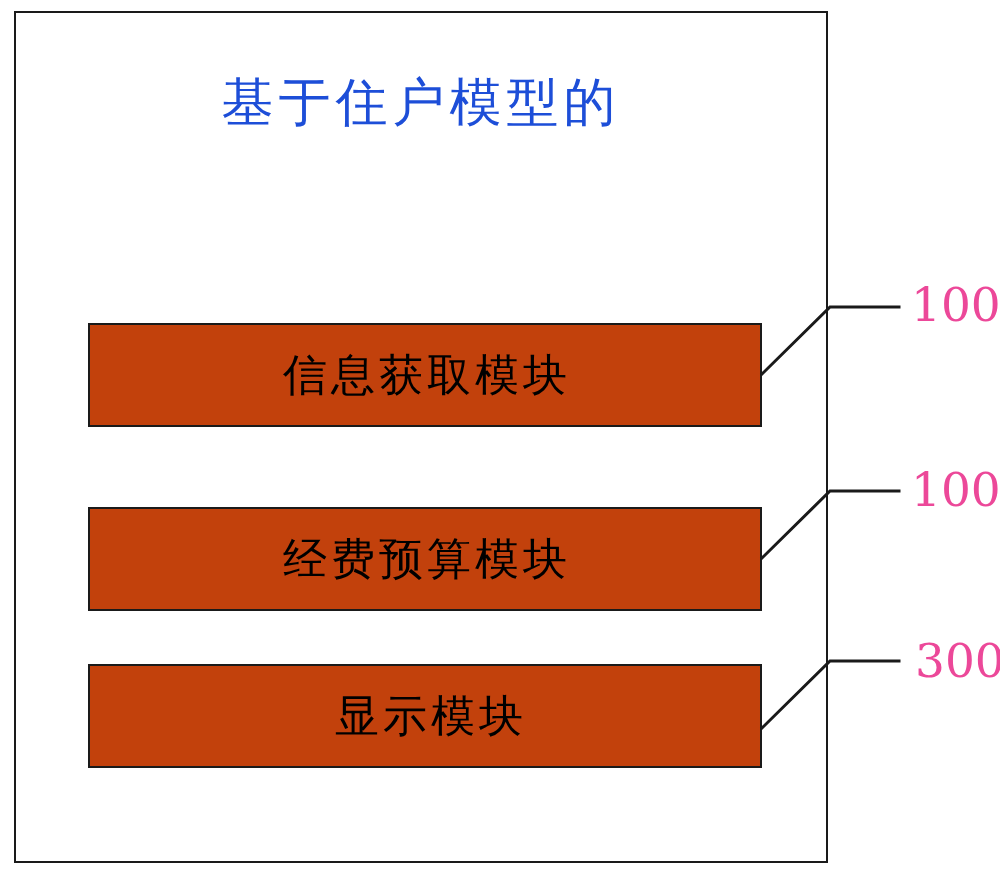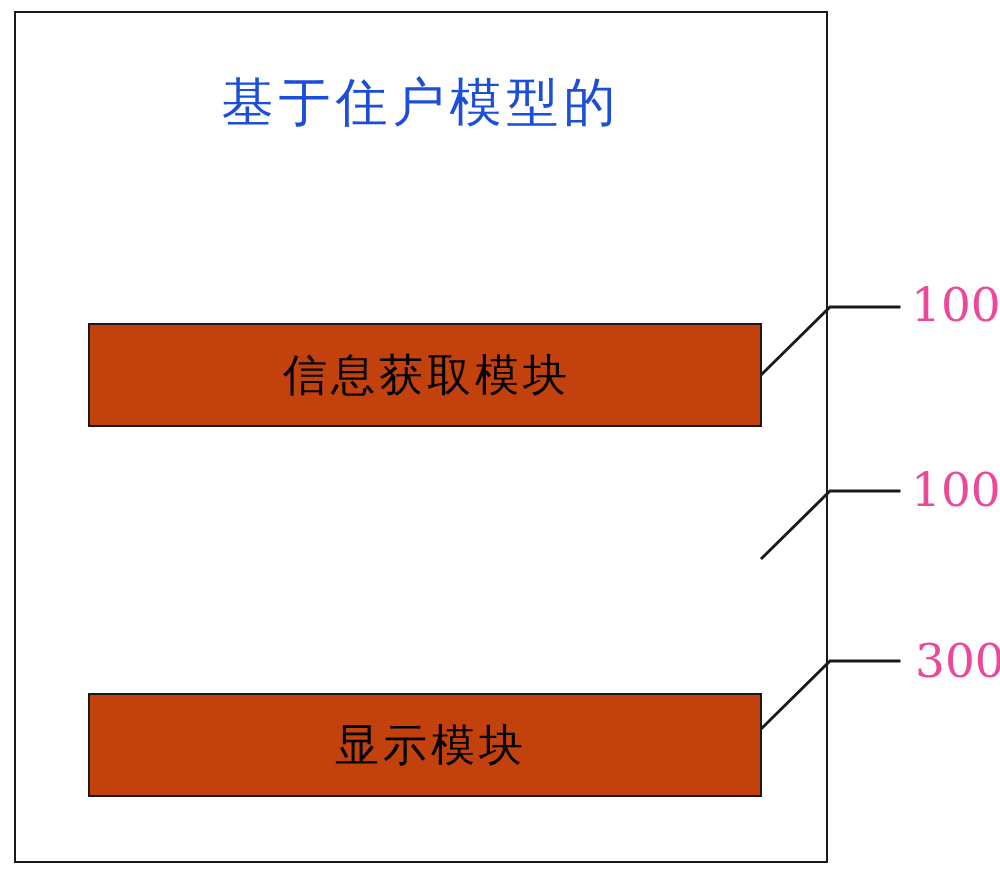--- a/index.html
+++ b/index.html
@@ -72,21 +72,21 @@
     font-size: 44px;
     line-height: 1;
     letter-spacing: 4px;
     color: #000000;
     white-space: nowrap;
     padding-left: 4px;
   }
 
   .module-box.box-1 { top: 323px; }
   .module-box.box-2 { top: 507px; }
-  .module-box.box-3 { top: 693px; padding-left: 8px; }
+  .module-box.box-3 { top: 664px; padding-left: 8px; }
 
   
   .leader-layer {
     position: absolute;
     left: 0;
     top: 0;
     width: 1000px;
     height: 879px;
     pointer-events: none;
   }
@@ -113,20 +113,23 @@
   <div class="system-frame"></div>
 
   <div class="system-title">
     <span class="title-line">基于住户模型的</span>
   </div>
 
   <div class="module-box box-1">
     <span class="module-label">信息获取模块</span>
   </div>
 
+  <div class="module-box box-2">
+    <span class="module-label">经费预算模块</span>
+  </div>
 
   <div class="module-box box-3">
     <span class="module-label">显示模块</span>
   </div>
 
   <svg class="leader-layer" width="1000" height="879" viewBox="0 0 1000 879" xmlns="http://www.w3.org/2000/svg">
     <g fill="none" stroke="#1a1a1a" stroke-width="3" stroke-linecap="square">
       <path d="M 762 374 L 830 307 L 899 307"></path>
       <path d="M 762 558 L 830 491 L 899 491"></path>
       <path d="M 762 728 L 830 661 L 899 661"></path>

